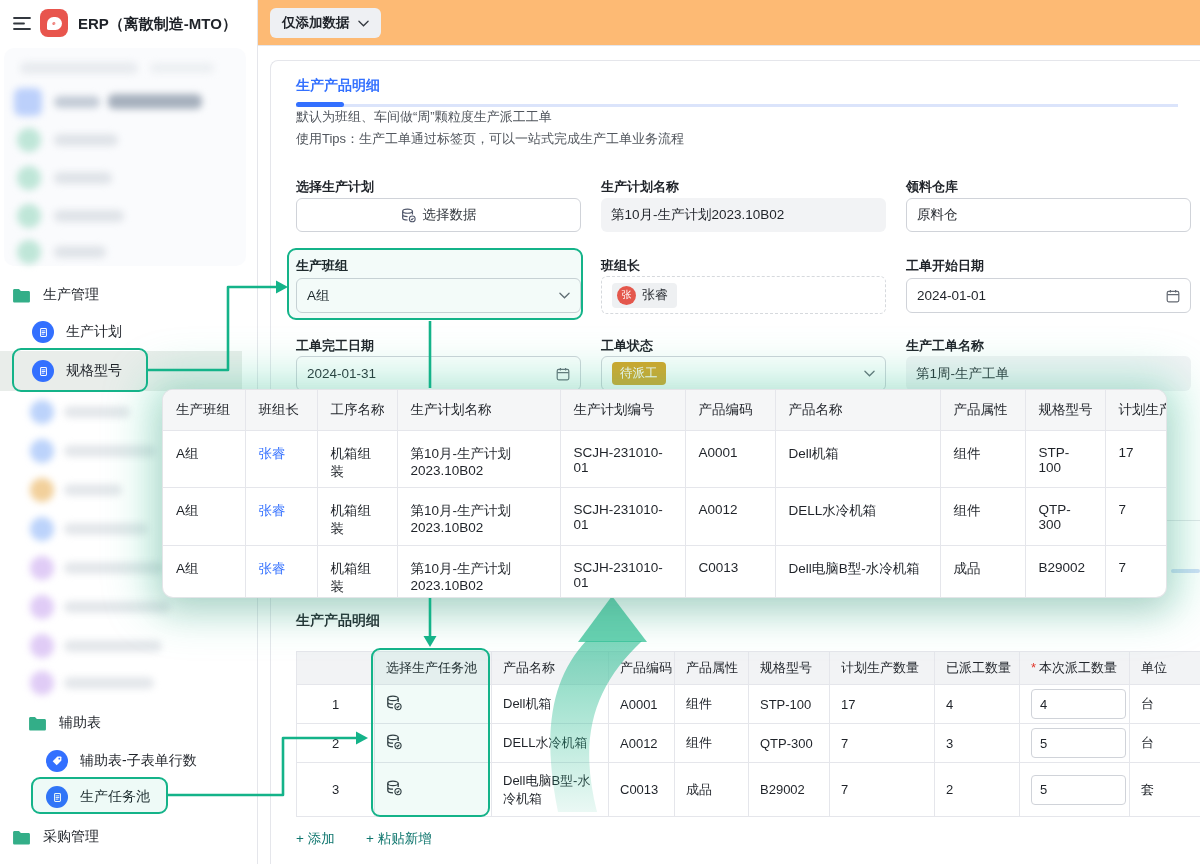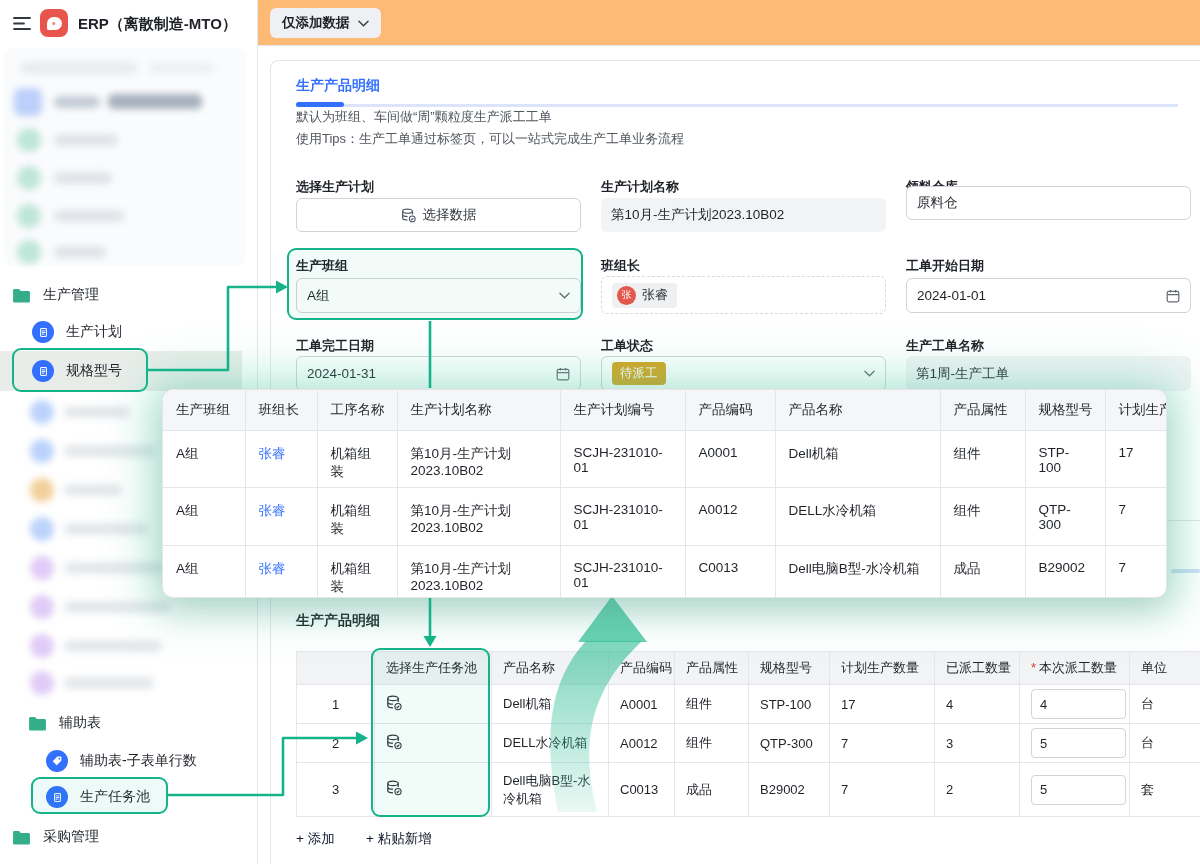--- a/index.html
+++ b/index.html
@@ -60,21 +60,21 @@
   #dtable { position:absolute; left:25px; top:590px; width:905px; font-size:13px; }
   #dtable th, #dtable td { border:1px solid #e5e6eb; padding:0 11px; overflow:hidden; }
   #dtable thead th { background:#f2f3f5; height:33px; font-weight:400; text-align:left; white-space:nowrap; }
   #dtable td { background:#fff; }
   #dtable tr.r1 td, #dtable tr.r2 td { height:39px; }
   #dtable tr.r3 td { height:54px; }
   #dtable .ctr { text-align:center; }
   .qty-input { width:95px; height:30px; border:1px solid #d0d3d9; border-radius:4px; padding:0 8px;
     font-size:13px; font-family:inherit; color:#1f2329; }
   .req { color:#e0362b; margin-right:3px; }
-  .tfoot-btn { position:absolute; top:769px; font-size:13.5px; color:#0f172a; cursor:pointer; }
+  .tfoot-btn { position:absolute; top:769px; font-size:13.5px; color:#0f766e; cursor:pointer; }
 
   
   #ovl { position:absolute; left:163px; top:390px; width:1003px; height:207px; background:#fff;
     border-radius:10px; overflow:hidden; z-index:10;
     box-shadow:0 0 0 1px #e3e5e8, 0 12px 32px rgba(31,35,41,.14), 0 0 44px 16px rgba(84,209,170,.38); }
   #ovl table { width:1003px; font-size:13.5px; }
   #ovl th, #ovl td { border-bottom:1px solid #e5e6eb; border-right:1px solid #e5e6eb; padding:0 13px;
     overflow:hidden; text-align:left; vertical-align:top; }
   #ovl th { background:#f5f6f7; height:40px; font-weight:400; vertical-align:middle; white-space:nowrap; }
   #ovl td { padding-top:14px; }
@@ -232,21 +232,21 @@
     </svg>
     <span>选择数据</span>
   </div>
 
   <div class="lbl" style="left:330px;top:117px;">生产计划名称</div>
   <div class="fld ro" style="left:330px;top:137px;">
     <span>第10月-生产计划2023.10B02</span>
   </div>
 
   <div class="lbl" style="left:635px;top:117px;">领料仓库</div>
-  <div class="fld" style="left:635px;top:125px;">
+  <div class="fld" style="left:635px;top:137px;">
     <span>原料仓</span>
   </div>
 
   <div class="lbl" style="left:25px;top:196px;">生产班组</div>
   <div class="fld" style="left:25px;top:217px;height:35px;">
     <span>A组</span>
     <span class="sel-chev">
       <svg width="11" height="7" viewBox="0 0 12 7">
           <path d="M1 1l5 5 5-5" stroke="#646a73" stroke-width="1.4" fill="none" stroke-linecap="round"></path>
         </svg>

